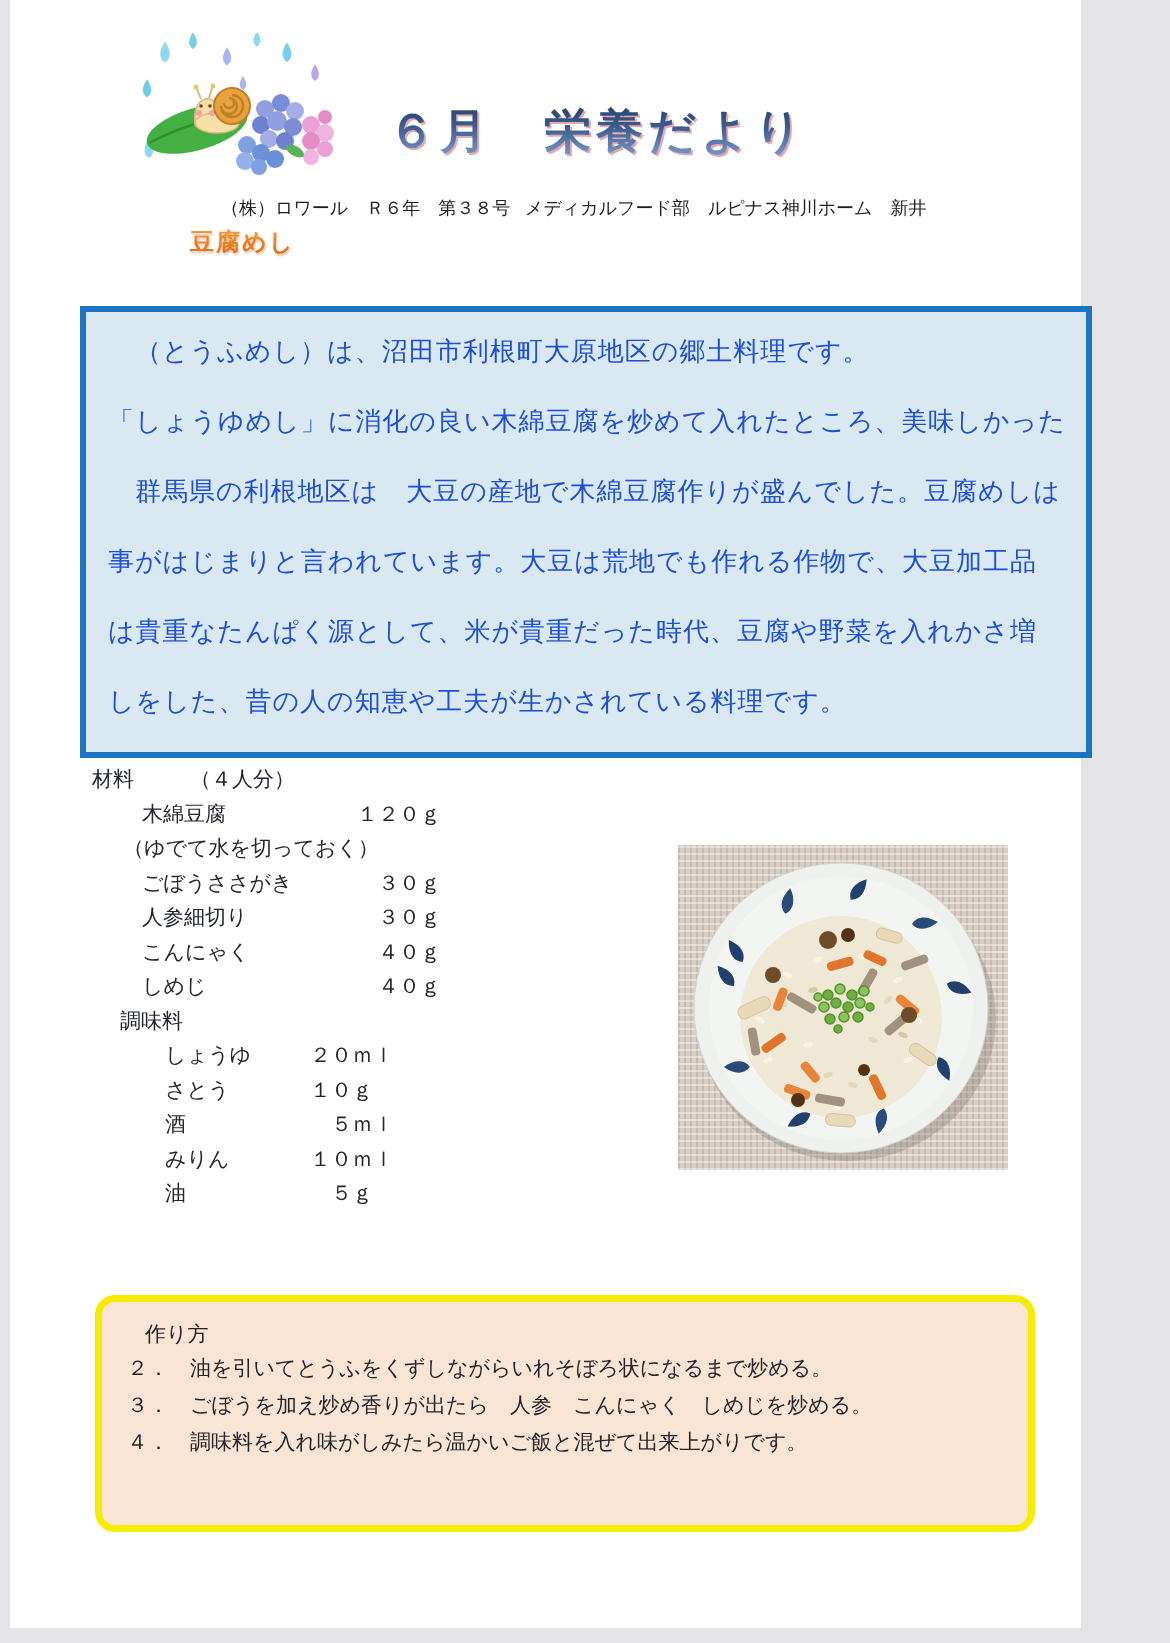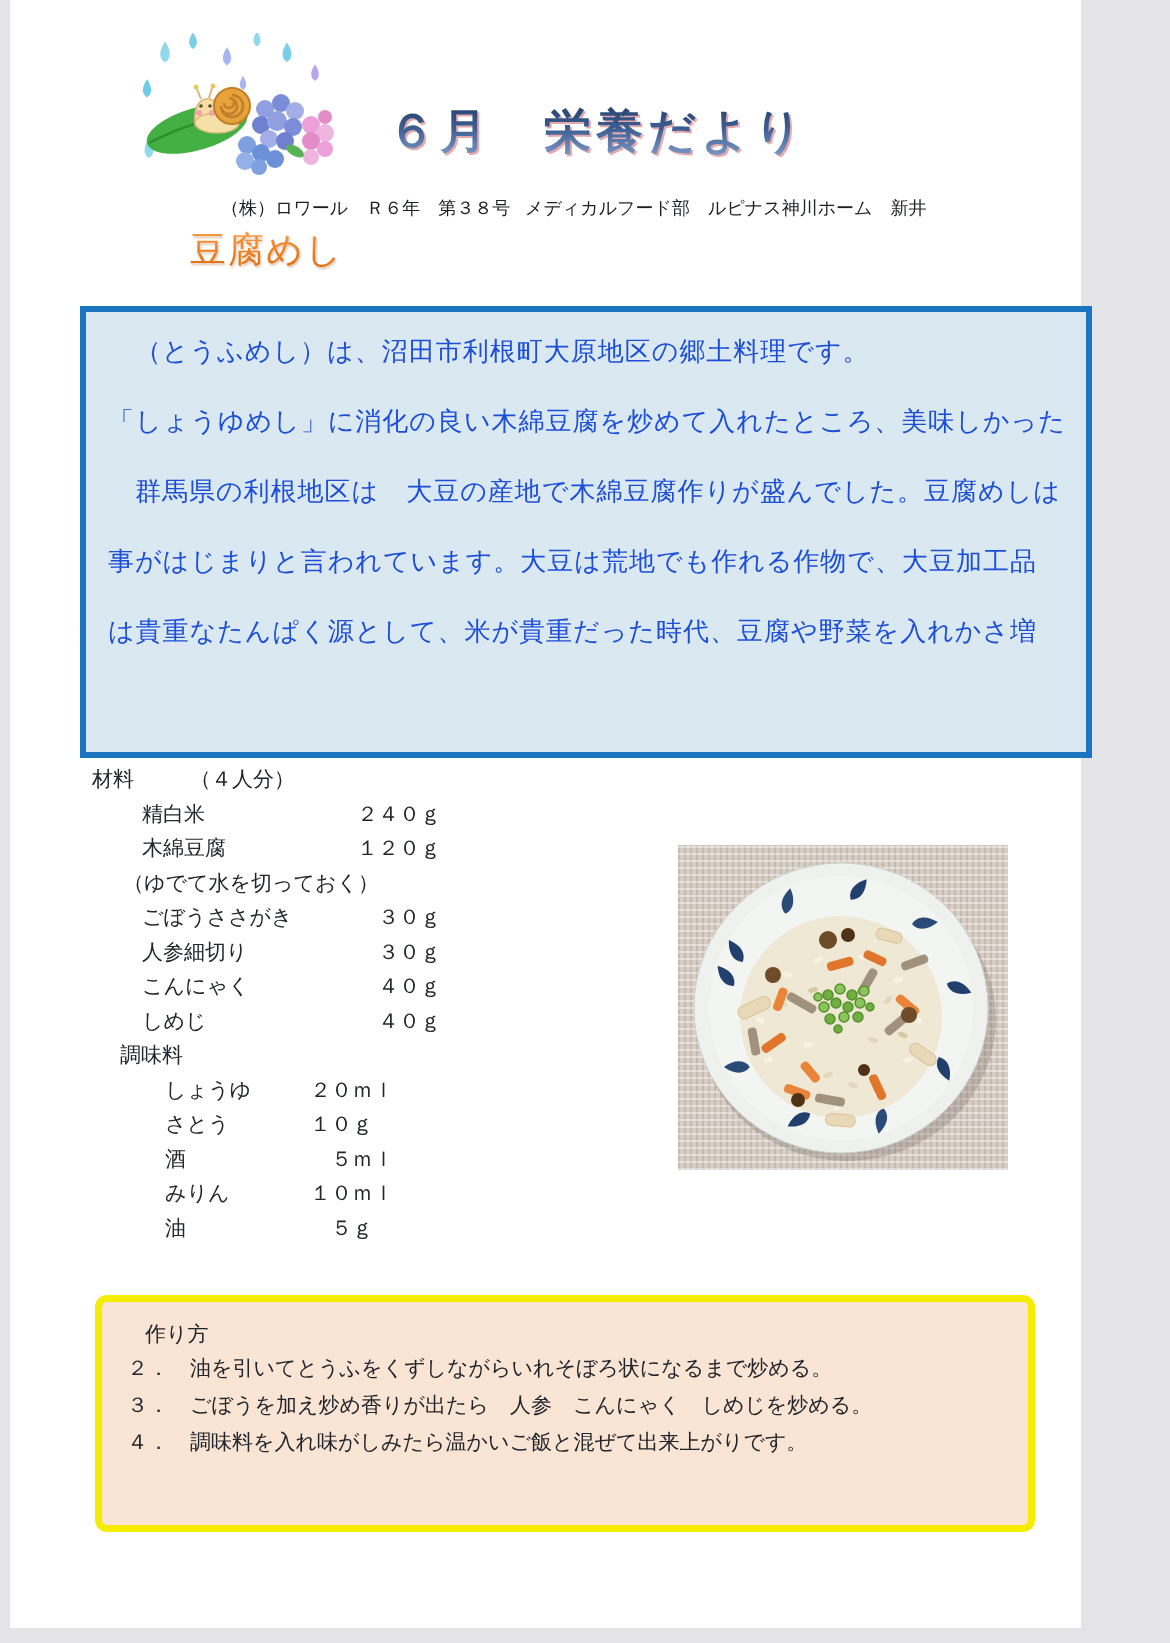--- a/index.html
+++ b/index.html
@@ -17,21 +17,21 @@
     background:linear-gradient(180deg, var(--title-blue-dark,#24406c) 5%, var(--title-blue,#3c5e92) 45%, #8ba7d2 100%);
     -webkit-background-clip:text; background-clip:text; color:transparent;
     filter:drop-shadow(2px 2px 0 rgba(190,40,50,.40));
   }
   .meta-line { position:absolute; top:196px; left:0; width:100%; font-size:18px; color:#1c1f26; }
   .meta-left  { position:absolute; left:175px; white-space:pre;margin-left:36px; }
   .meta-right { position:absolute; left:515px; white-space:pre; }
   .recipe-title {
     position:absolute; left:180px; top:226px;
     font-family:"Liberation Sans","DejaVu Sans",sans-serif;
-    font-size:36px; font-weight:normal; letter-spacing:2px;
+    font-size:24px; font-weight:bold; letter-spacing:2px;
     background:linear-gradient(180deg,#f6a045 0%, var(--heading-orange,#ee7d1e) 55%, #d96a0c 100%);
     -webkit-background-clip:text; background-clip:text; color:transparent;
     filter:drop-shadow(1px 2px 1px rgba(150,80,20,.35));
   }
 
   
   .intro-box {
     position:absolute; left:70px; top:306px; width:1012px; height:452px;
     border:6px solid var(--intro-border,#1b74c0);
     background:var(--intro-bg,#d9e8f1);
@@ -57,21 +57,21 @@
     background-image:
       repeating-linear-gradient(0deg, rgba(255,255,255,.40) 0 2px, rgba(0,0,0,0) 2px 7px),
       repeating-linear-gradient(90deg, rgba(150,135,122,.28) 0 2px, rgba(0,0,0,0) 2px 6px);
   }
   .photo svg { position:absolute; inset:0; }
 
   
   .steps-box {
     position:absolute; left:85px; top:1295px; width:940px; height:237px;
     border:7px solid var(--steps-border,#f5ec00);
-    border-radius:12px;
+    border-radius:20px;
     background:var(--steps-bg,#fae4d3);
     padding:16px 20px 0 25px;
   }
   .steps-heading {
     font-family:"Liberation Sans","DejaVu Sans",sans-serif;
     font-size:21px; margin-left:18px; line-height:32px; color:#20242c;
   }
   .step-line { font-size:21px; line-height:37px; white-space:pre; color:#20242c; }
 </style>
 </head>
@@ -150,30 +150,27 @@
   </div>
 
   <div class="recipe-title">豆腐めし</div>
 
   <div class="intro-box">
     <div class="intro-line">　（とうふめし）は、沼田市利根町大原地区の郷土料理です。</div>
     <div class="intro-line">「しょうゆめし」に消化の良い木綿豆腐を炒めて入れたところ、美味しかった</div>
     <div class="intro-line">　群馬県の利根地区は　大豆の産地で木綿豆腐作りが盛んでした。豆腐めしは</div>
     <div class="intro-line">事がはじまりと言われています。大豆は荒地でも作れる作物で、大豆加工品</div>
     <div class="intro-line">は貴重なたんぱく源として、米が貴重だった時代、豆腐や野菜を入れかさ増</div>
+    <div class="intro-line">しをした、昔の人の知恵や工夫が生かされている料理です。</div>
   </div>
 
   <div class="materials">
     <div class="mat-row mat-head">
       <span>材料</span>
       <span class="mat-servings">（４人分）</span>
-    </div>
-    <div class="mat-row ind-item">
-      <span class="mat-name">精白米</span>
-      <span class="mat-amt">２４０ｇ</span>
     </div>
     <div class="mat-row ind-item">
       <span class="mat-name">木綿豆腐</span>
       <span class="mat-amt">１２０ｇ</span>
     </div>
     <div class="mat-row ind-note">
       <span>（ゆでて水を切っておく）</span>
     </div>
     <div class="mat-row ind-item">
       <span class="mat-name">ごぼうささがき</span>

